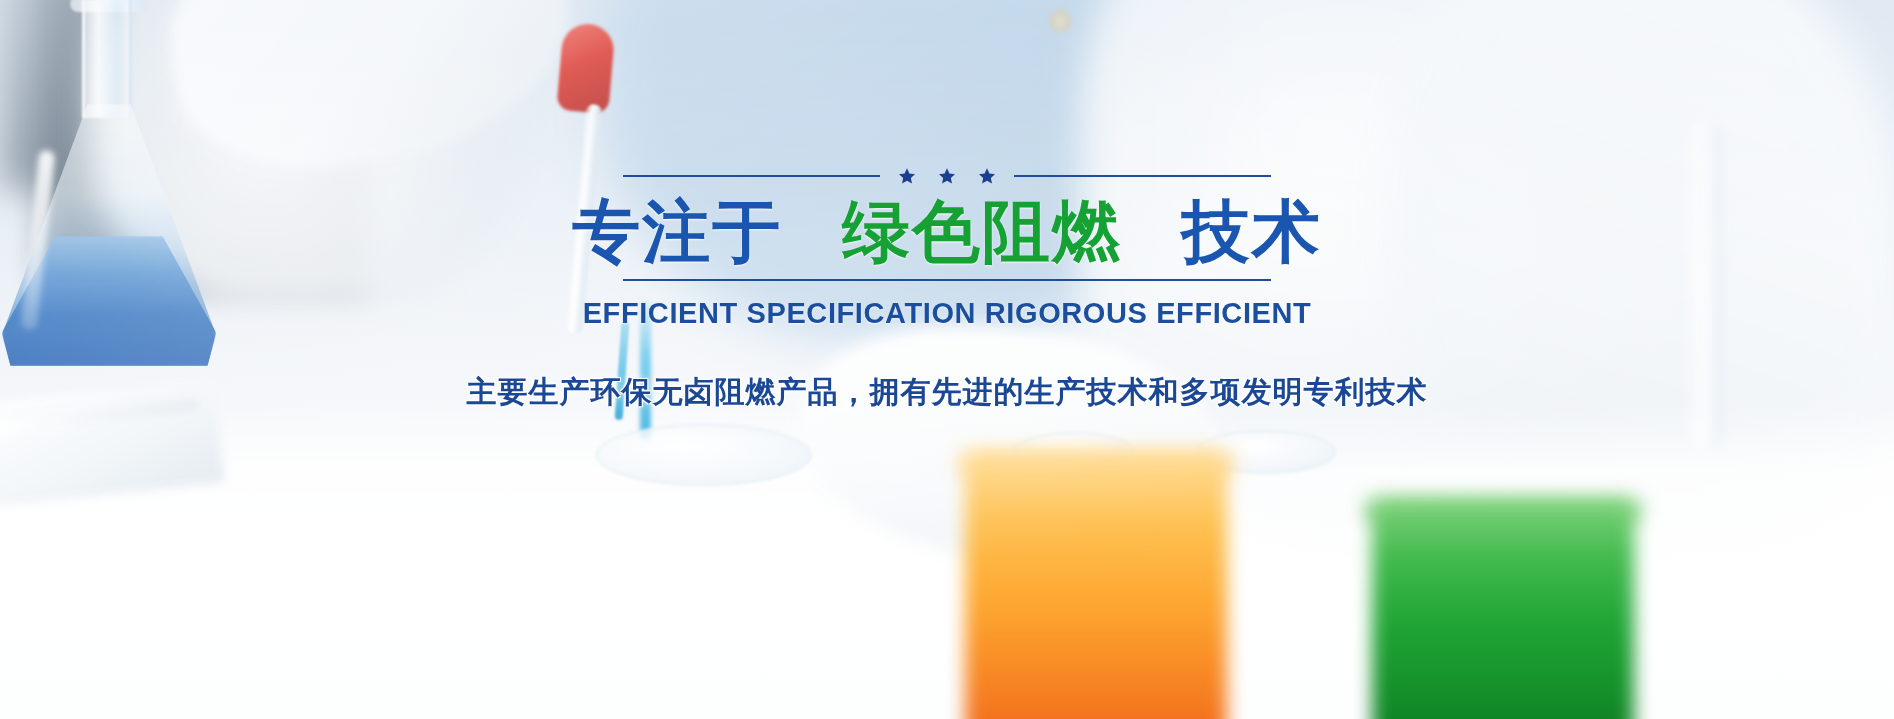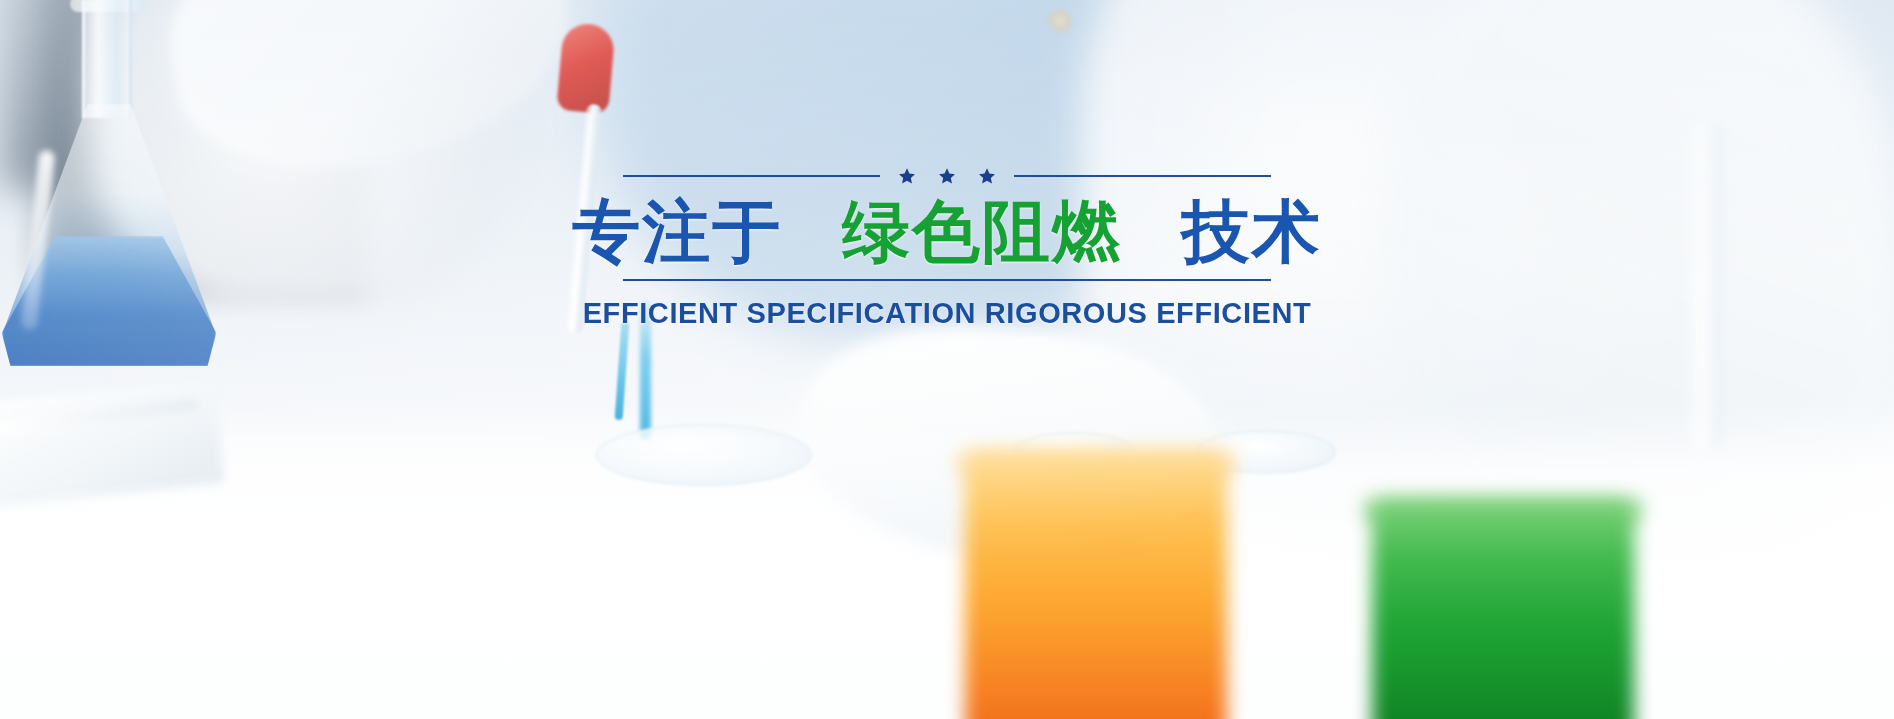--- a/index.html
+++ b/index.html
@@ -352,15 +352,16 @@
       <span class="sp"></span>
       <span class="seg-green">绿色阻燃</span>
       <span class="sp"></span>
       <span class="seg-blue">技术</span>
     </h1>
 
     <div class="underline"></div>
 
     <div class="english">EFFICIENT SPECIFICATION RIGOROUS EFFICIENT</div>
 
+    <div class="tagline">主要生产环保无卤阻燃产品，拥有先进的生产技术和多项发明专利技术</div>
   </div>
 
 </div>
 
 </body></html>

